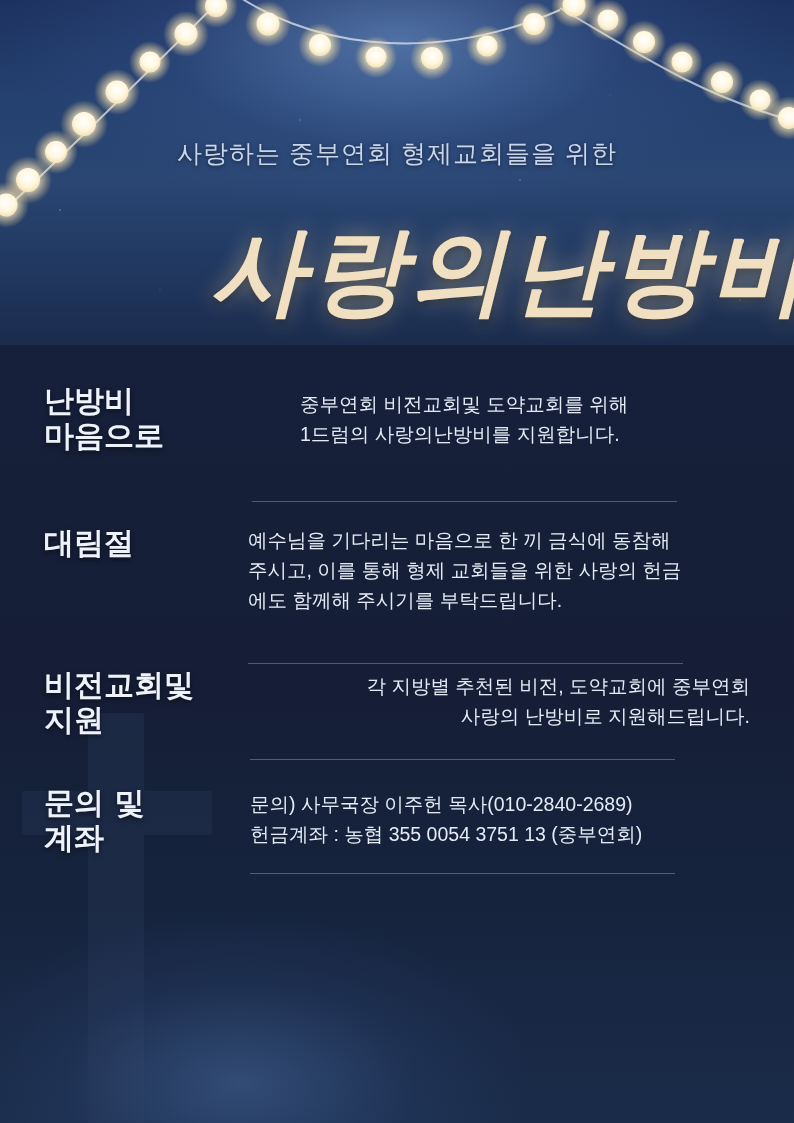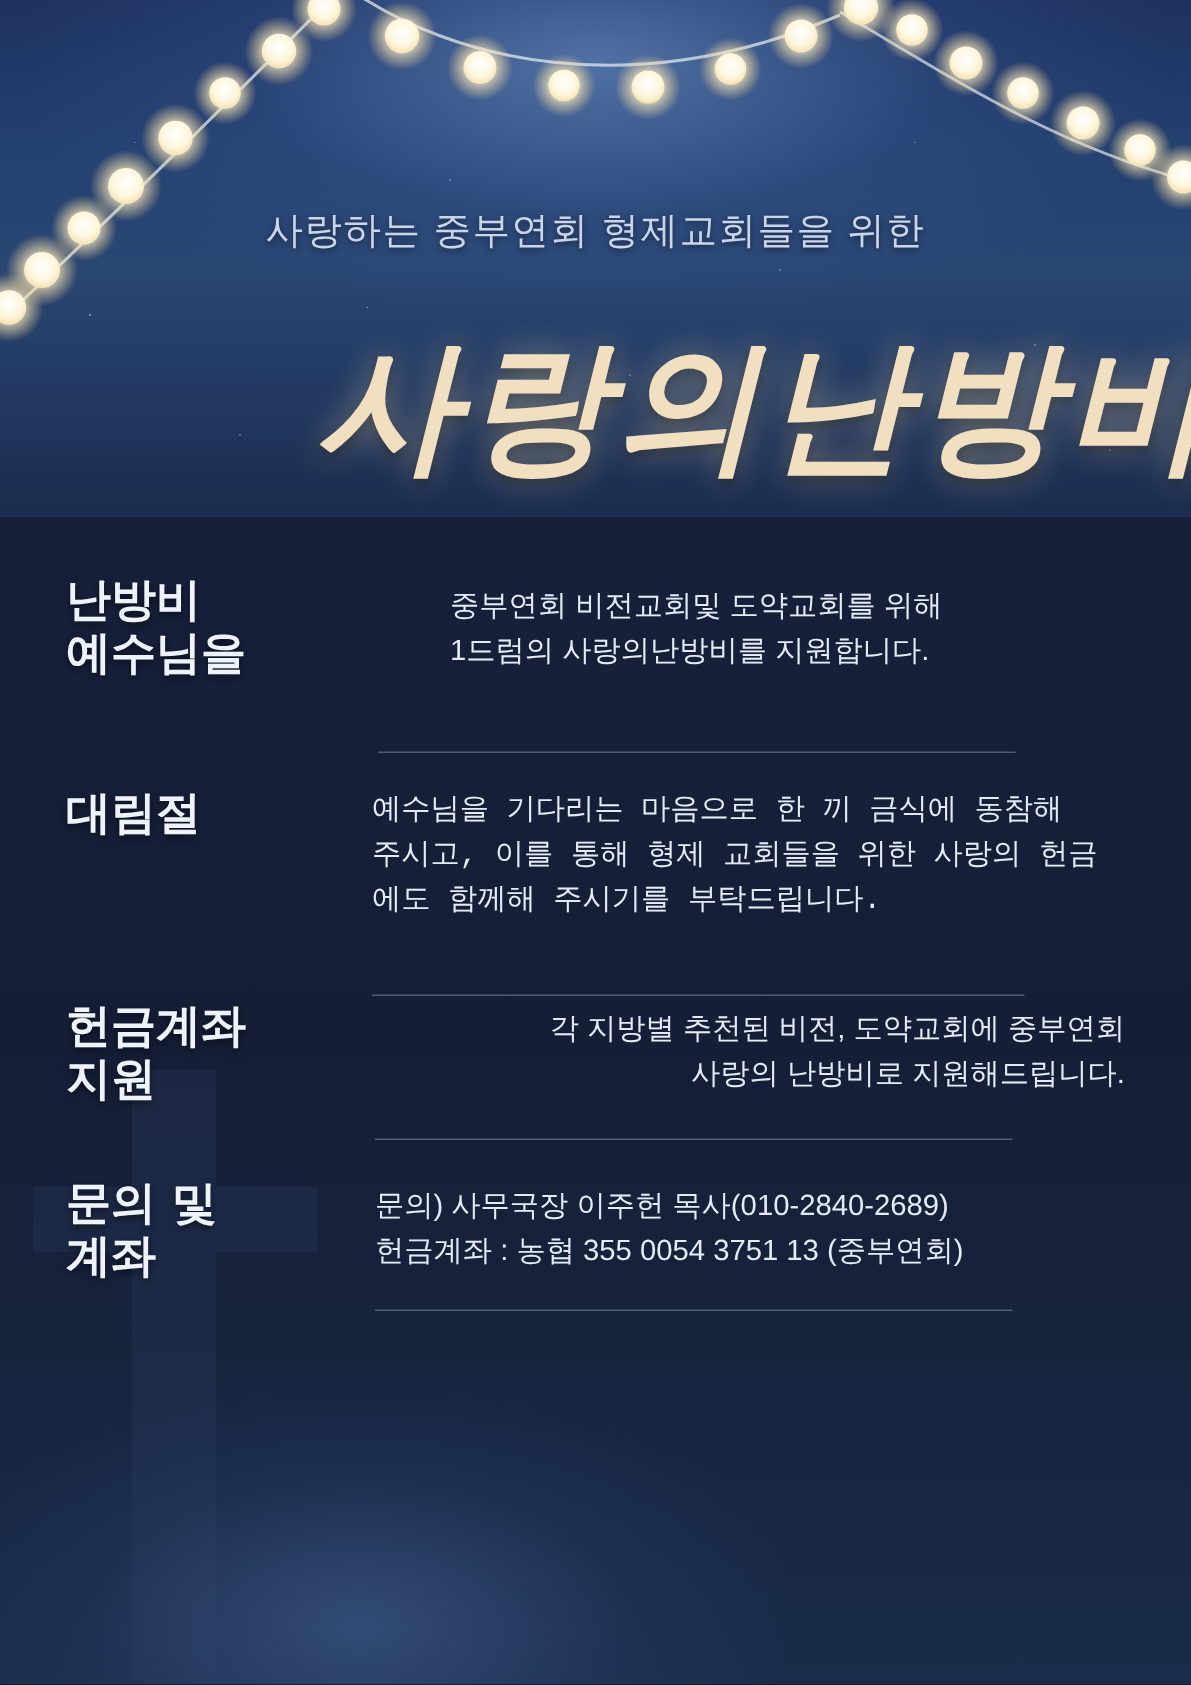--- a/index.html
+++ b/index.html
@@ -259,37 +259,37 @@
     <div class="cross">
       <div class="v"></div>
       <div class="h"></div>
     </div>
     <div class="glow-bottom"></div>
 
     <div class="rows">
 
       <div class="row" style="top: 38px;">
         <div class="row-label">난방비
-예수님을</div>
+마음으로</div>
         <div class="row-body" style="left: 252px; width: 500px; top: 6px; margin-left: 48px;">중부연회 비전교회및 도약교회를 위해
  1드럼의  사랑의난방비를 지원합니다.</div>
         <div class="rule" style="left: 252px; top: 118px; width: 425px;"></div>
       </div>
 
       <div class="row" style="top: 180px;">
         <div class="row-label"><span>대림절
 </span></div>
-        <div class="row-body" style="left: 248px; width: 500px; top: 0px; font-family: Liberation Mono, monospace;">예수님을 기다리는 마음으로 한 끼 금식에 동참해
+        <div class="row-body" style="left: 248px; width: 500px; top: 0px;">예수님을 기다리는 마음으로 한 끼 금식에 동참해
 주시고, 이를 통해 형제 교회들을 위한 사랑의 헌금
 에도 함께해 주시기를 부탁드립니다.</div>
         <div class="rule" style="left: 248px; top: 138px; width: 435px;"></div>
       </div>
 
       <div class="row" style="top: 322px;">
-        <div class="row-label">헌금계좌
+        <div class="row-label">비전교회및
 지원</div>
         <div class="row-body" style="left: 250px; width: 500px; top: 4px; text-align: right;">각 지방별 추천된 비전, 도약교회에 중부연회
 사랑의 난방비로 지원해드립니다.</div>
         <div class="rule" style="left: 250px; top: 92px; width: 425px;"></div>
       </div>
 
       <div class="row" style="top: 440px;">
         <div class="row-label">문의 및
 계좌</div>
         <div class="row-body" style="left: 250px; width: 510px; top: 4px;">문의)  사무국장 이주헌 목사(010-2840-2689)

